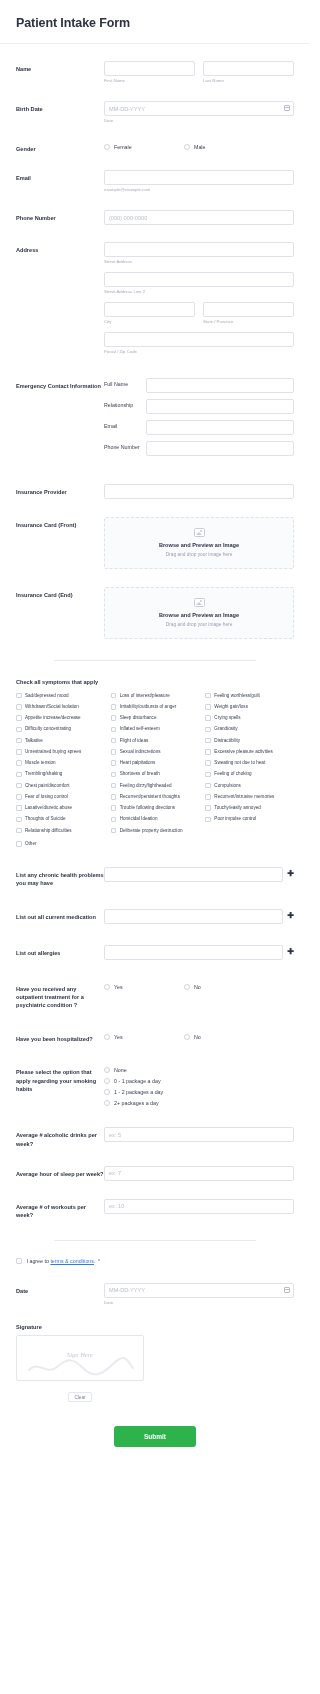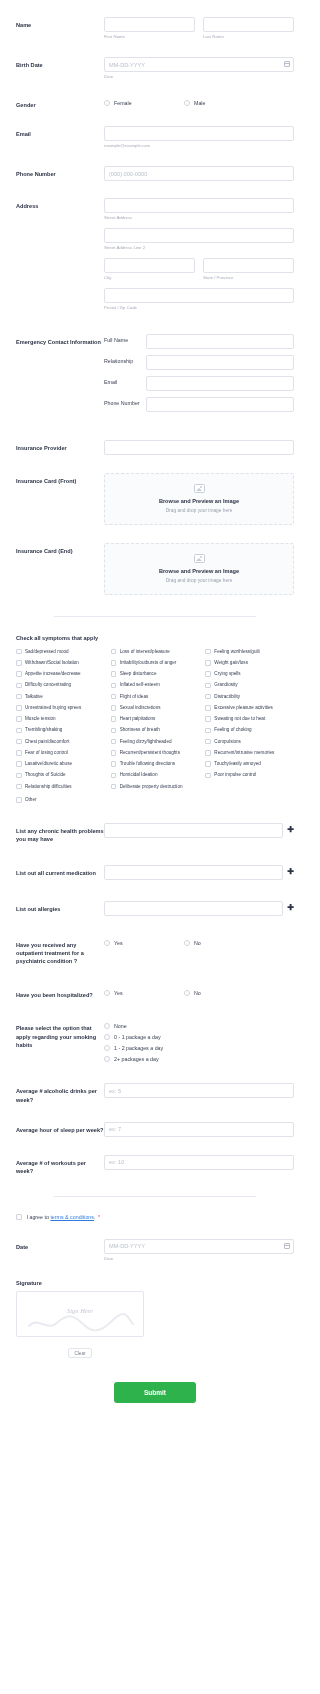--- a/index.html
+++ b/index.html
@@ -282,20 +282,23 @@
     color: #3a4154;
     line-height: 1.35;
   }
   .ec-input { flex: 1 1 auto; }
 </style>
 </head>
 <body>
 
 <div class="page">
 
+  <div class="form-header">
+    <div class="form-title">Patient Intake Form</div>
+  </div>
 
   <div class="row">
     <div class="row-label">Name</div>
     <div class="row-field">
       <div class="two-col">
         <div>
           <input class="inp" value="" style="">
           <div class="sub">First Name</div>
         </div>
         <div>

